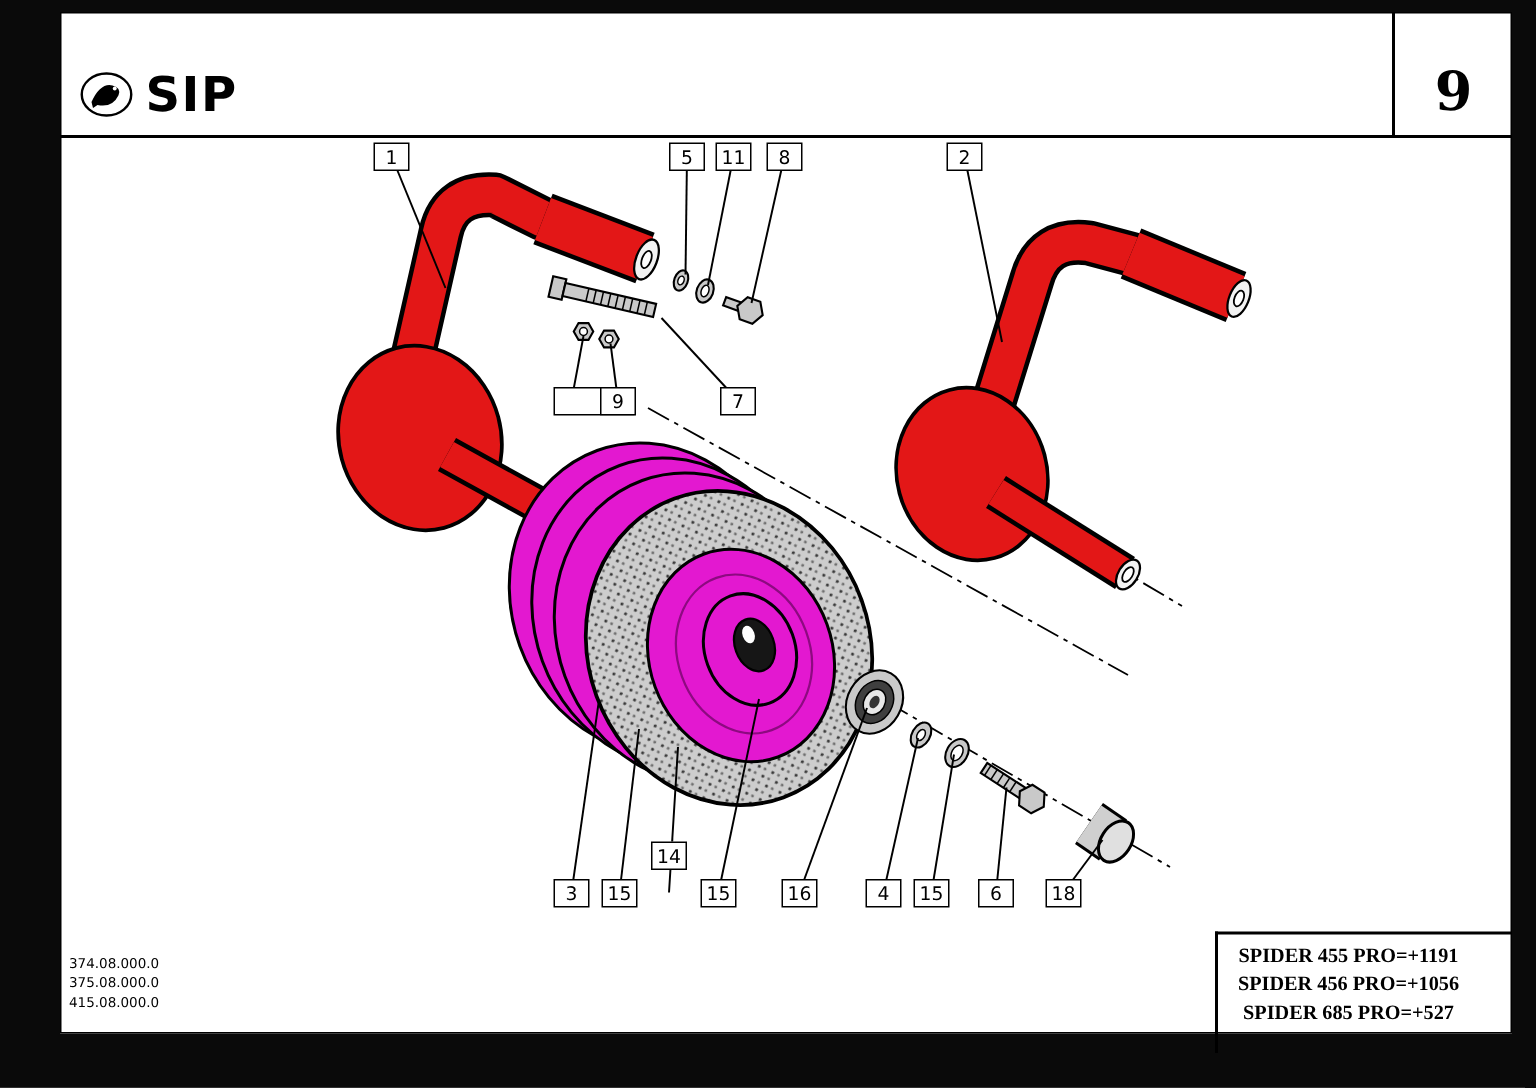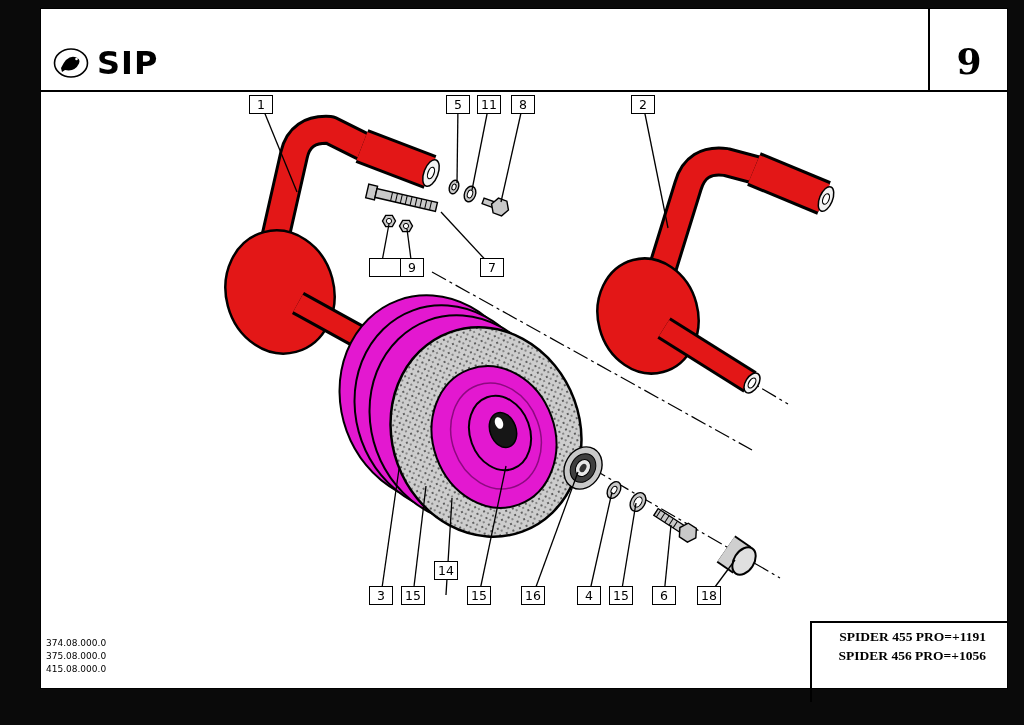--- a/index.html
+++ b/index.html
@@ -9,21 +9,21 @@
         border:1px solid #000;box-sizing:border-box;}
   #diagram{position:absolute;left:0;top:0;}
   .header-logo{position:absolute;left:52px;top:44px;display:flex;align-items:center;gap:7px;}
   .logo-text{font-size:32px;font-weight:bold;letter-spacing:1px;}
   .page-number{position:absolute;left:930px;top:40px;width:78px;text-align:center;
                font-size:36px;font-weight:bold;font-family:"DejaVu Serif",serif;}
   .hline,.vline{position:absolute;background:#000;}
   .header-rule{left:40px;top:90px;width:968px;height:2px;}
   .pageno-rule{left:928px;top:8px;width:2px;height:84px;}
   .models{position:absolute;left:810px;top:621px;width:198px;height:81px;box-sizing:border-box;
-          border-left:2px solid #000;border-top:2px solid #000;text-align:right;
+          border-left:2px solid #000;border-top:2px solid #000;text-align:center;
           padding:4px 22px 0 0;font-family:"Liberation Serif",serif;font-weight:bold;
           font-size:13.5px;line-height:19px;}
   .codes{position:absolute;left:46px;top:637px;font-size:9px;line-height:13px;}
   .callout{position:absolute;box-sizing:border-box;min-width:24px;height:19px;padding:0 3px;
            background:#fff;border:1.6px solid #000;display:flex;align-items:center;
            justify-content:center;font-size:12.5px;}
   #leaders line{stroke:#000;stroke-width:1.3;}
   .axis line{stroke:#000;stroke-width:1.2;stroke-dasharray:16 4 3 4;fill:none;}
   .tube-o{stroke:#000;stroke-width:30;fill:none;stroke-linecap:round;stroke-linejoin:round;}
   .tube-r{stroke:var(--red);stroke-width:24;fill:none;stroke-linecap:round;stroke-linejoin:round;}
@@ -194,20 +194,21 @@
   <div class="vline pageno-rule"></div>
 
   <div class="codes">
     <div>374.08.000.0</div>
     <div>375.08.000.0</div>
     <div>415.08.000.0</div>
   </div>
   <div class="models">
     <div>SPIDER 455 PRO=+1191</div>
     <div>SPIDER 456 PRO=+1056</div>
+    <div>SPIDER 685 PRO=+527</div>
   </div>
 
   <div id="callouts">
       <div class="callout" style="left: 249px; top: 95px;">1</div>
       <div class="callout" style="left: 446px; top: 95px;">5</div>
       <div class="callout" style="left: 477px; top: 95px;">11</div>
       <div class="callout" style="left: 511px; top: 95px;">8</div>
       <div class="callout" style="left: 631px; top: 95px;">2</div>
       <div class="callout" style="left: 369px; top: 258px; padding-left: 33px;">12</div>
       <div class="callout" style="left: 400px; top: 258px;">9</div>

